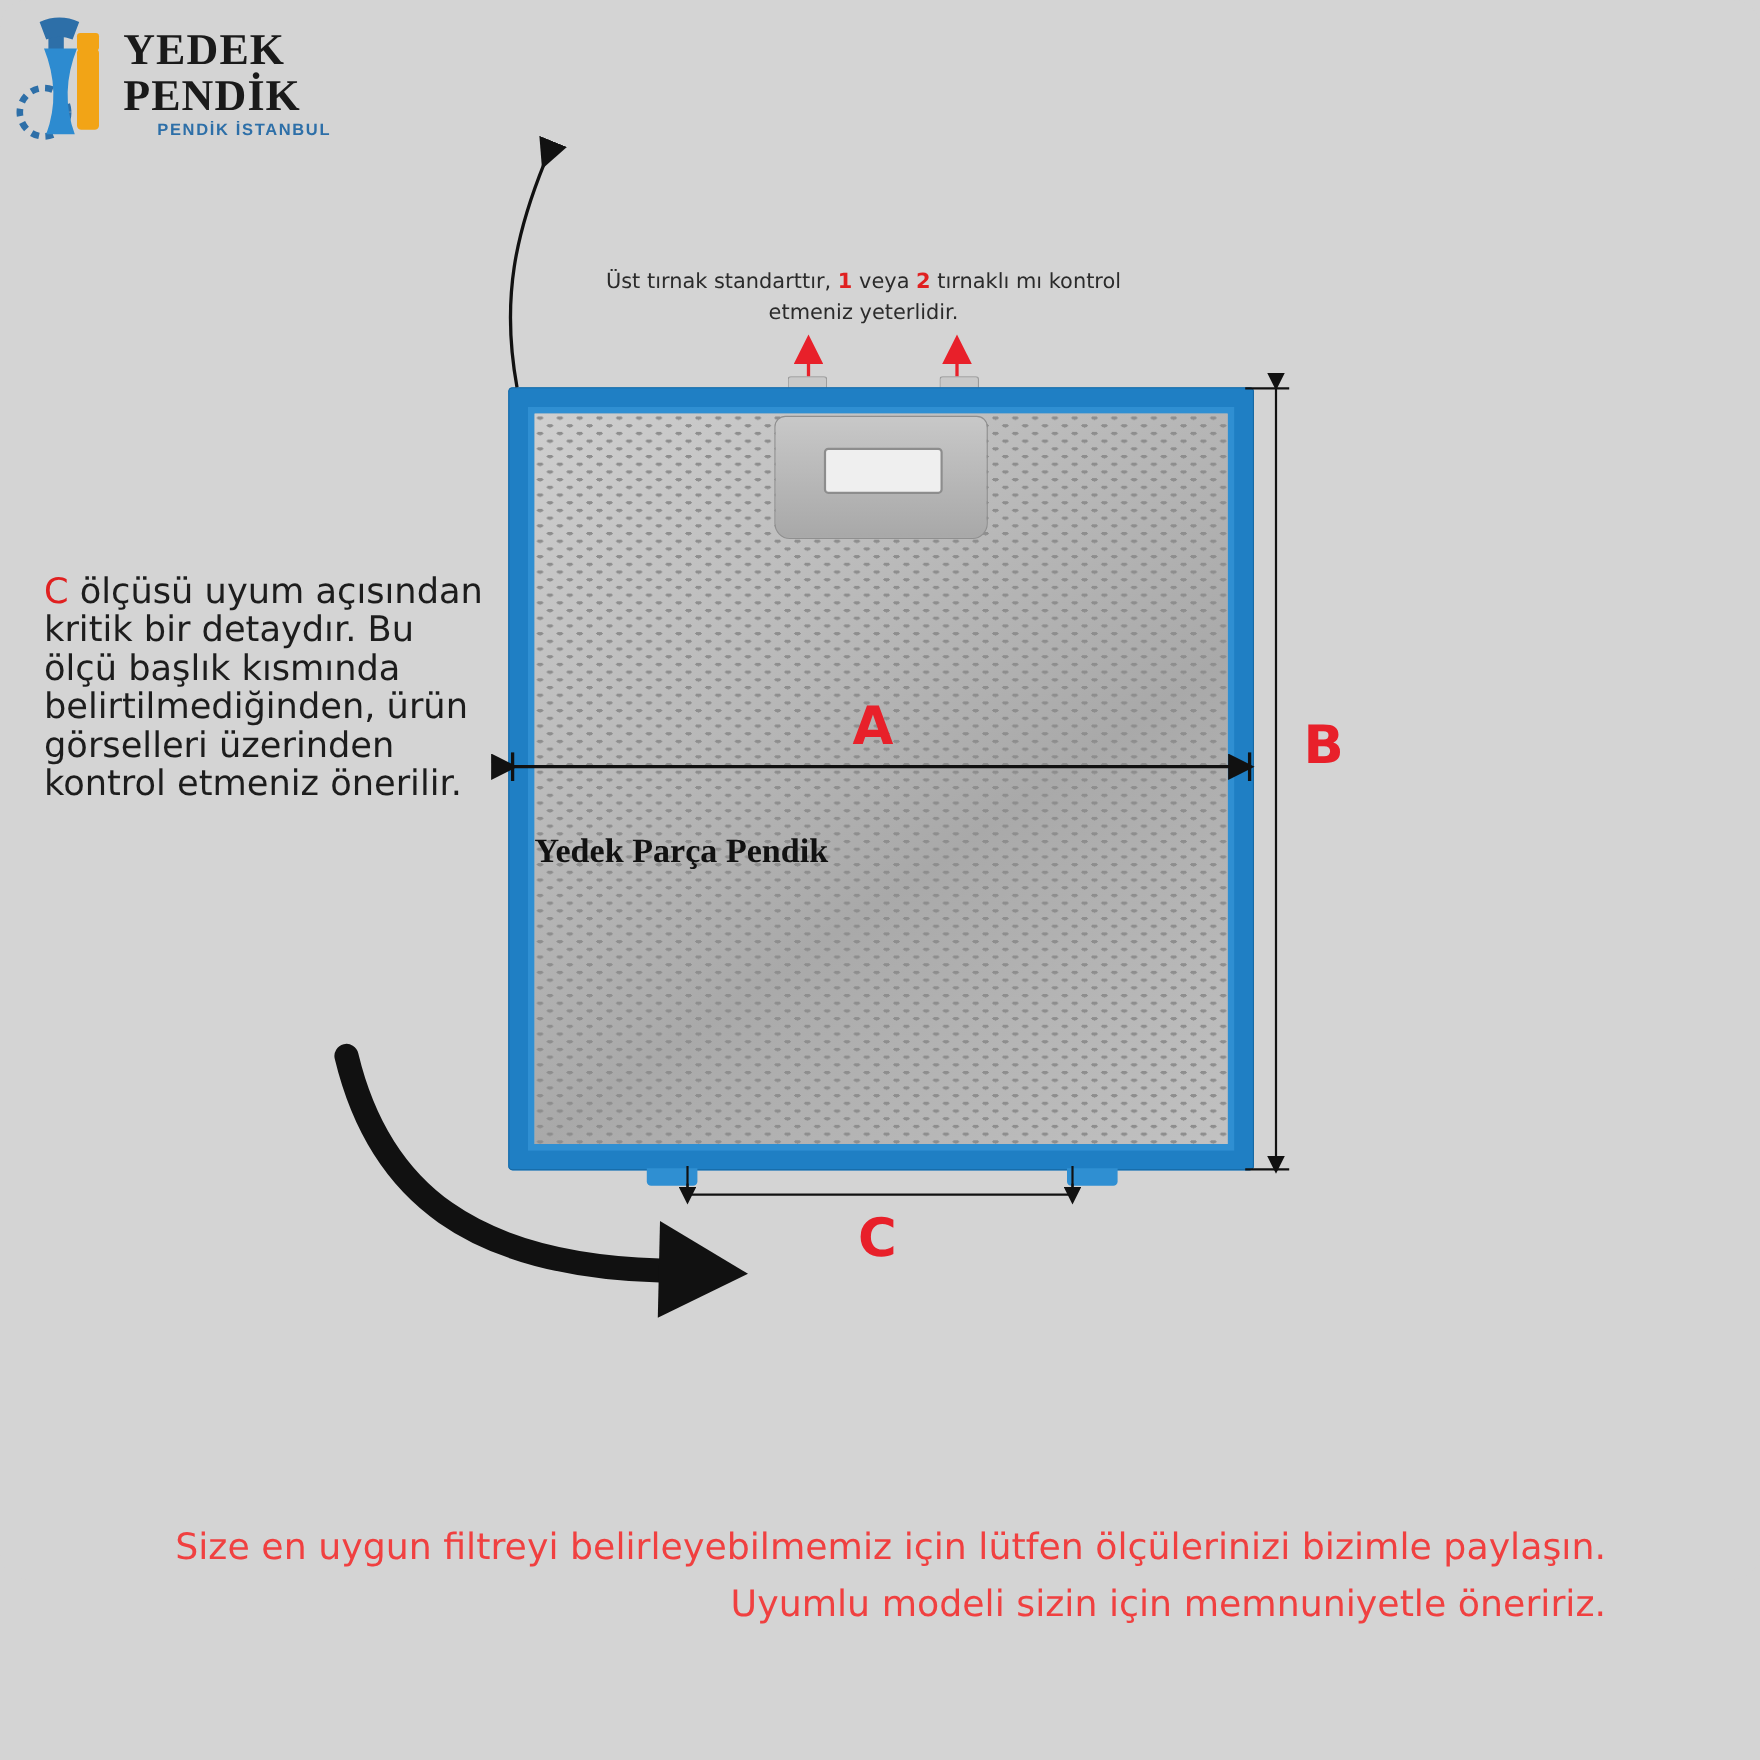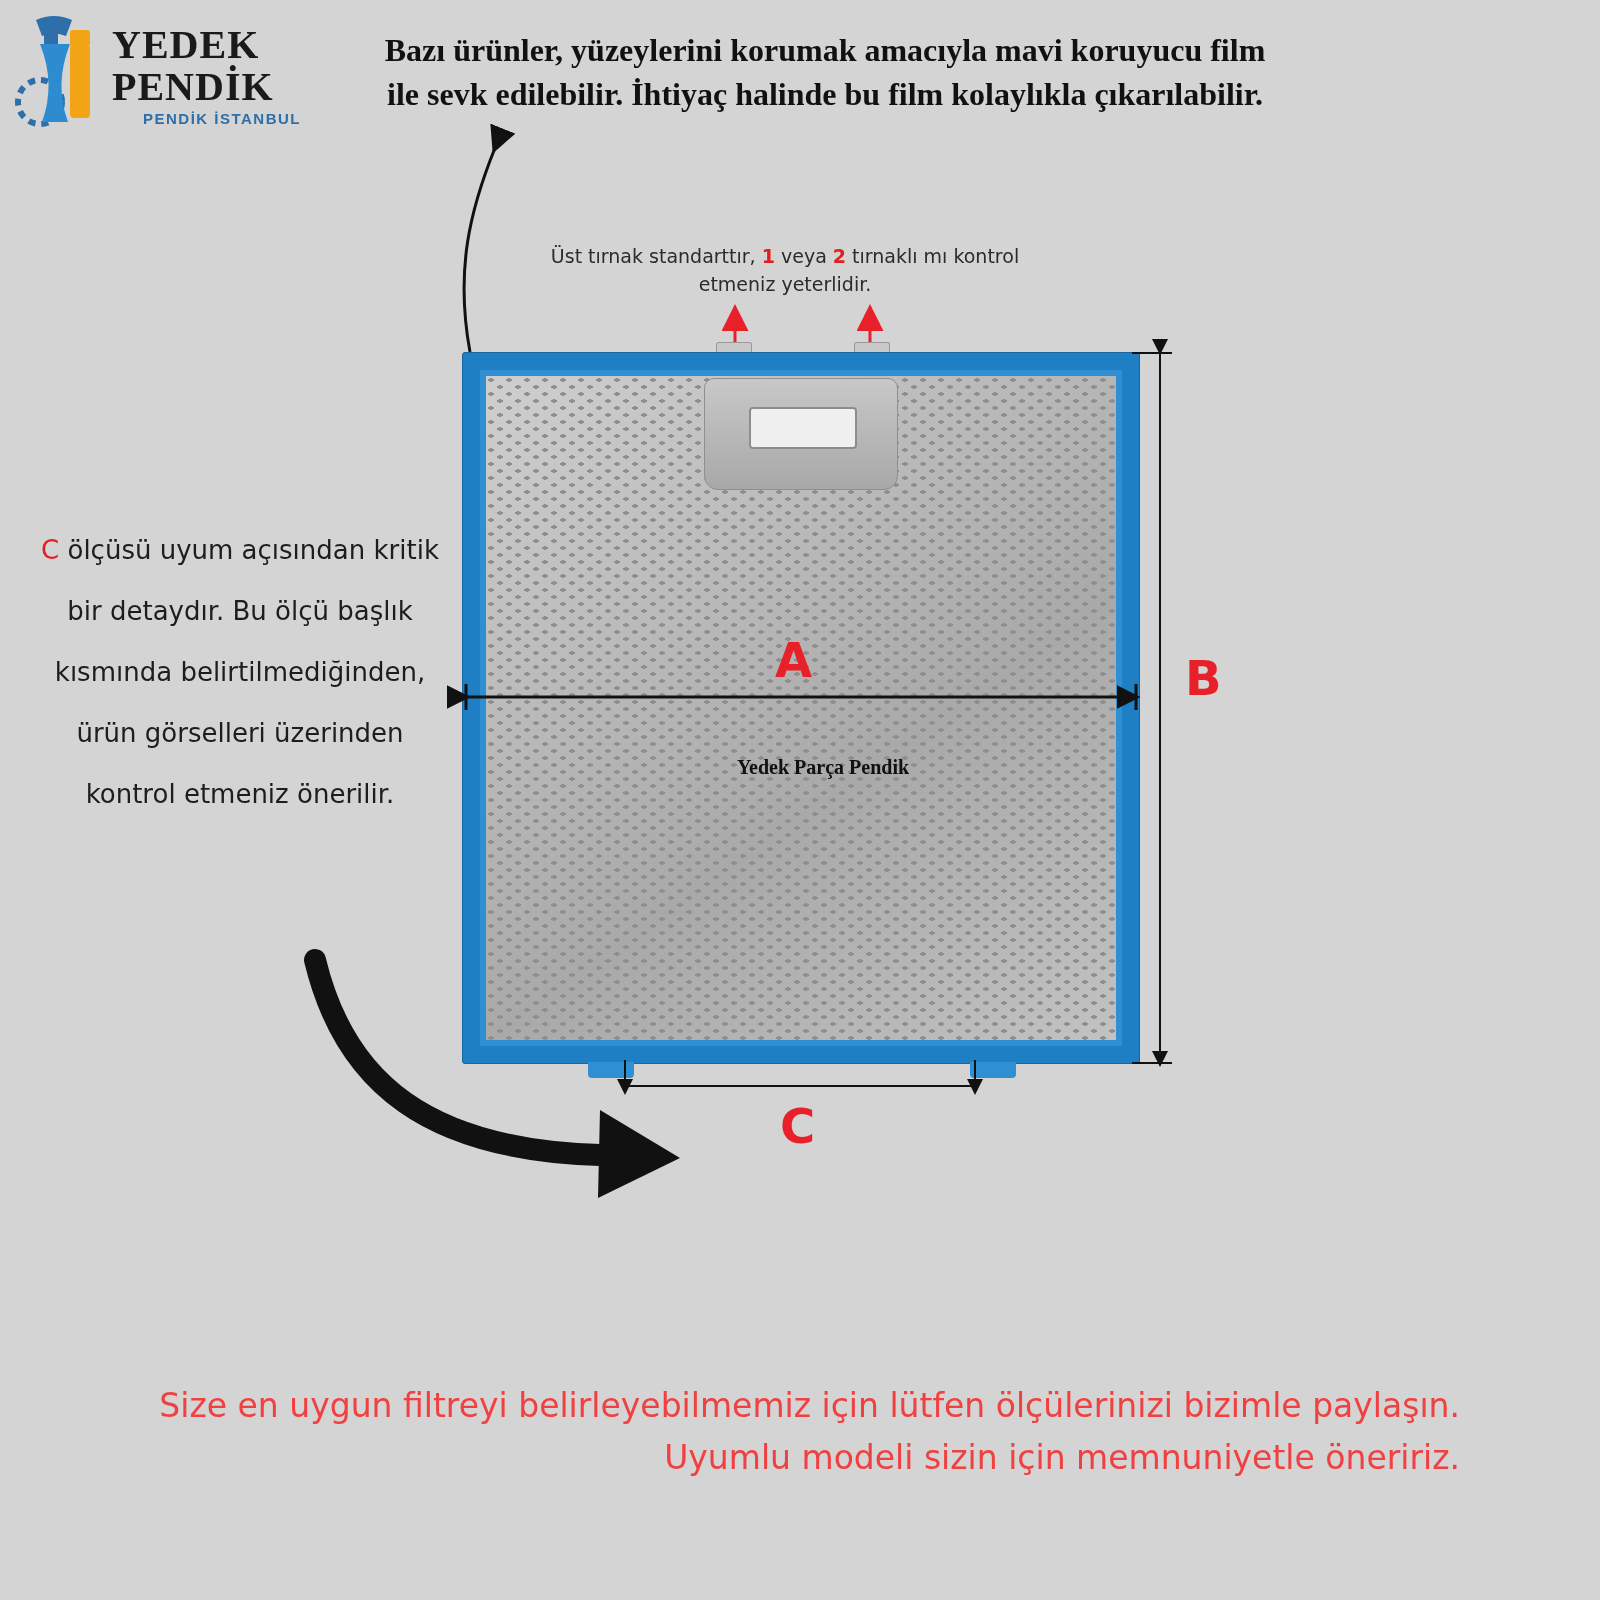--- a/index.html
+++ b/index.html
@@ -88,24 +88,24 @@
     color: #2b2b2b;
   }
   .tab-note .num { color: #e02020; font-weight: bold; }
 
   
   .left-note {
     position: absolute;
     left: 40px;
     top: 520px;
     width: 400px;
-    text-align: center;
-    font-family: "DejaVu Sans", sans-serif;
-    font-size: 26px;
-    line-height: 61px;
+    text-align: left;
+    font-family: "DejaVu Sans", sans-serif;
+    font-size: 32px;
+    line-height: 35px;
     color: #1d1d1d;
   }
   .left-note .cmark { color: #e02020; }
 
   
   .bottom-note {
     position: absolute;
     left: 130px;
     top: 1195px;
     width: 1340px;
@@ -210,26 +210,24 @@
     border: 2px solid #8d8d8d;
     border-radius: 4px;
   }
 
   
   .mesh-label {
     position: absolute;
     left: 0;
     right: 0;
     top: 380px;
-    text-align: center;
     font-family: "Liberation Serif", serif;
     font-weight: bold;
-    font-size: 20px;
+    font-size: 31px;
     color: #111;
-    padding-left: 44px;
   }
 
   
   .dim-letter {
     position: absolute;
     font-family: "DejaVu Sans", sans-serif;
     font-weight: bold;
     font-size: 48px;
     color: #e8202a;
   }
@@ -263,21 +261,20 @@
         <rect x="56" y="16" width="20" height="16" rx="3" fill="#f2a416"></rect>
       </svg>
     </div>
     <div class="logo-text">
       <div class="logo-line1">YEDEK</div>
       <div class="logo-line2">PENDİK</div>
       <div class="logo-sub">PENDİK İSTANBUL</div>
     </div>
   </div>
 
-  <div class="headline">Bazı ürünler, yüzeylerini korumak amacıyla mavi koruyucu film ile sevk edilebilir. İhtiyaç halinde bu film kolaylıkla çıkarılabilir.</div>
 
   <div class="tab-note">
     <span>Üst tırnak standarttır, </span><span class="num">1</span><span> veya </span><span class="num">2</span><span> tırnaklı mı kontrol etmeniz yeterlidir.</span>
   </div>
 
   <div class="left-note">
     <span class="cmark">C</span><span> ölçüsü uyum açısından kritik bir detaydır. Bu ölçü başlık kısmında belirtilmediğinden, ürün görselleri üzerinden kontrol etmeniz önerilir.</span>
   </div>
 
   <div class="filter">

